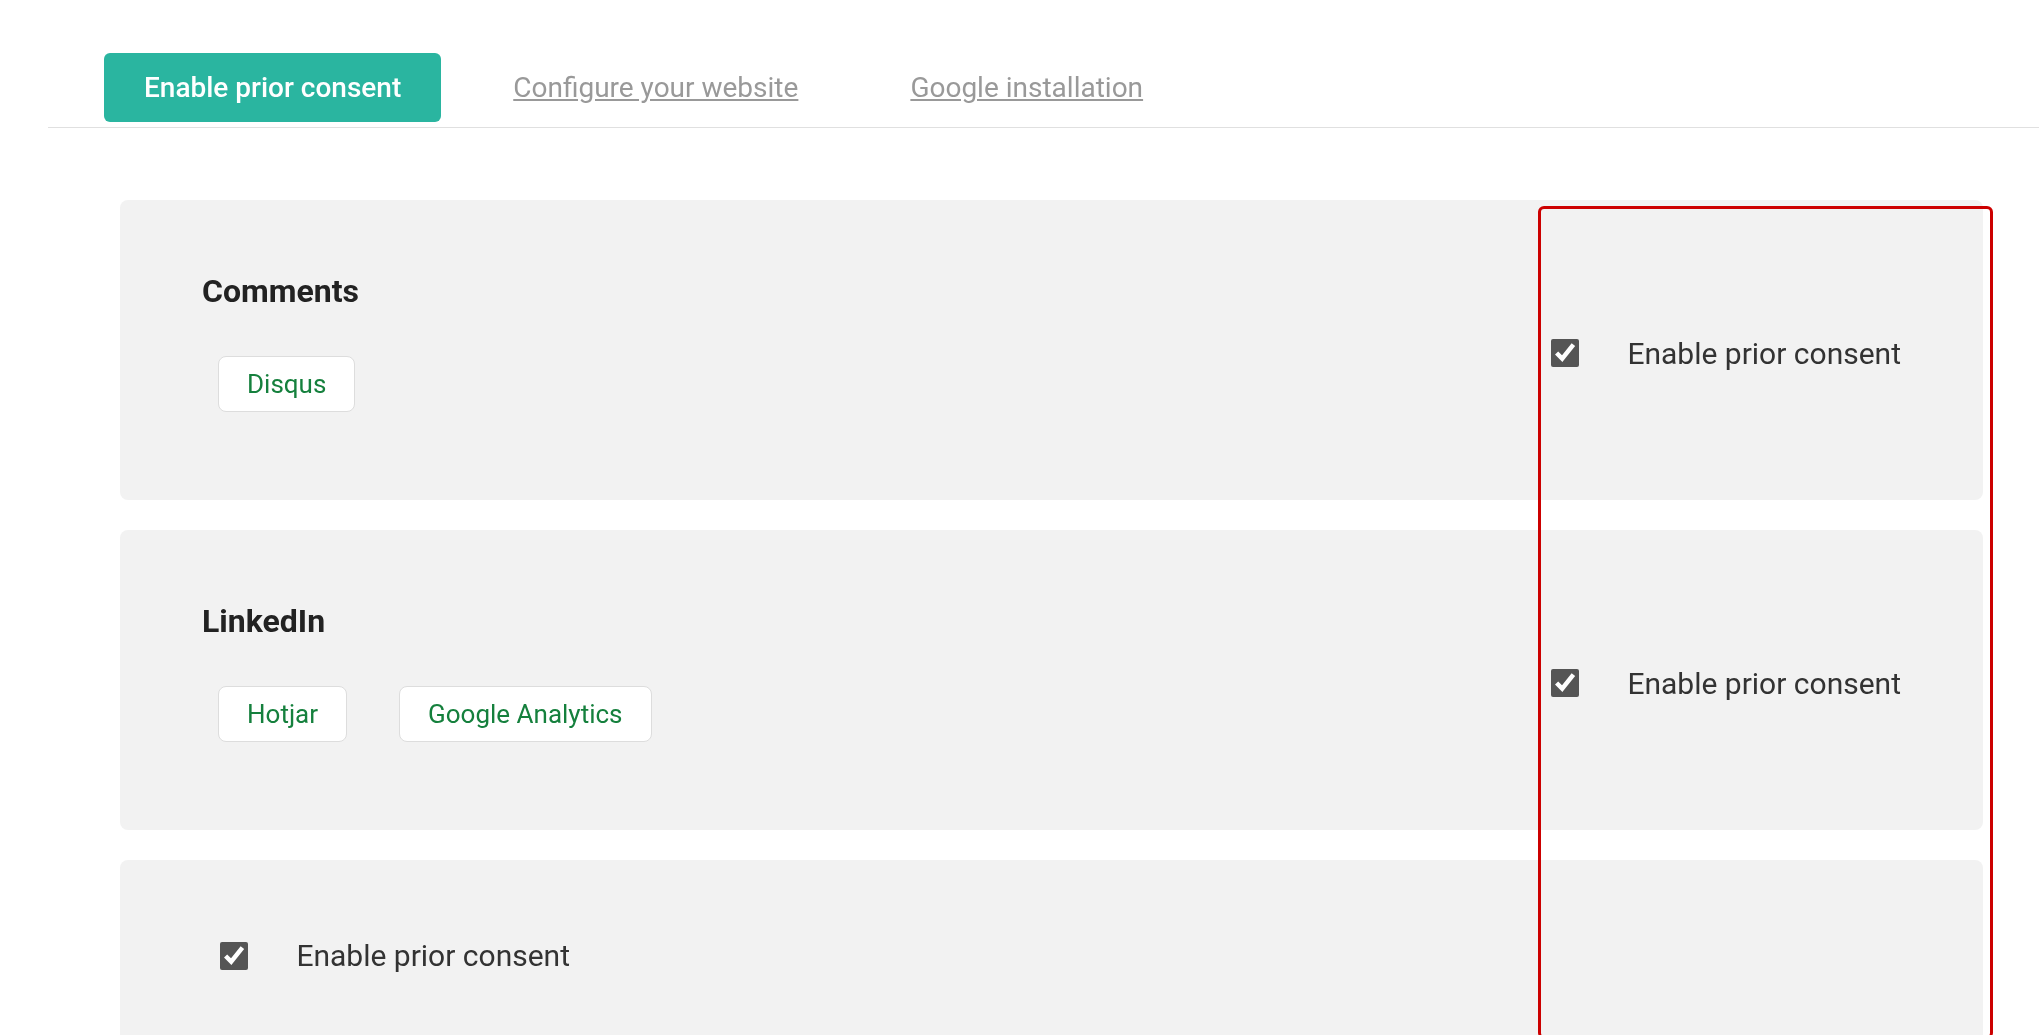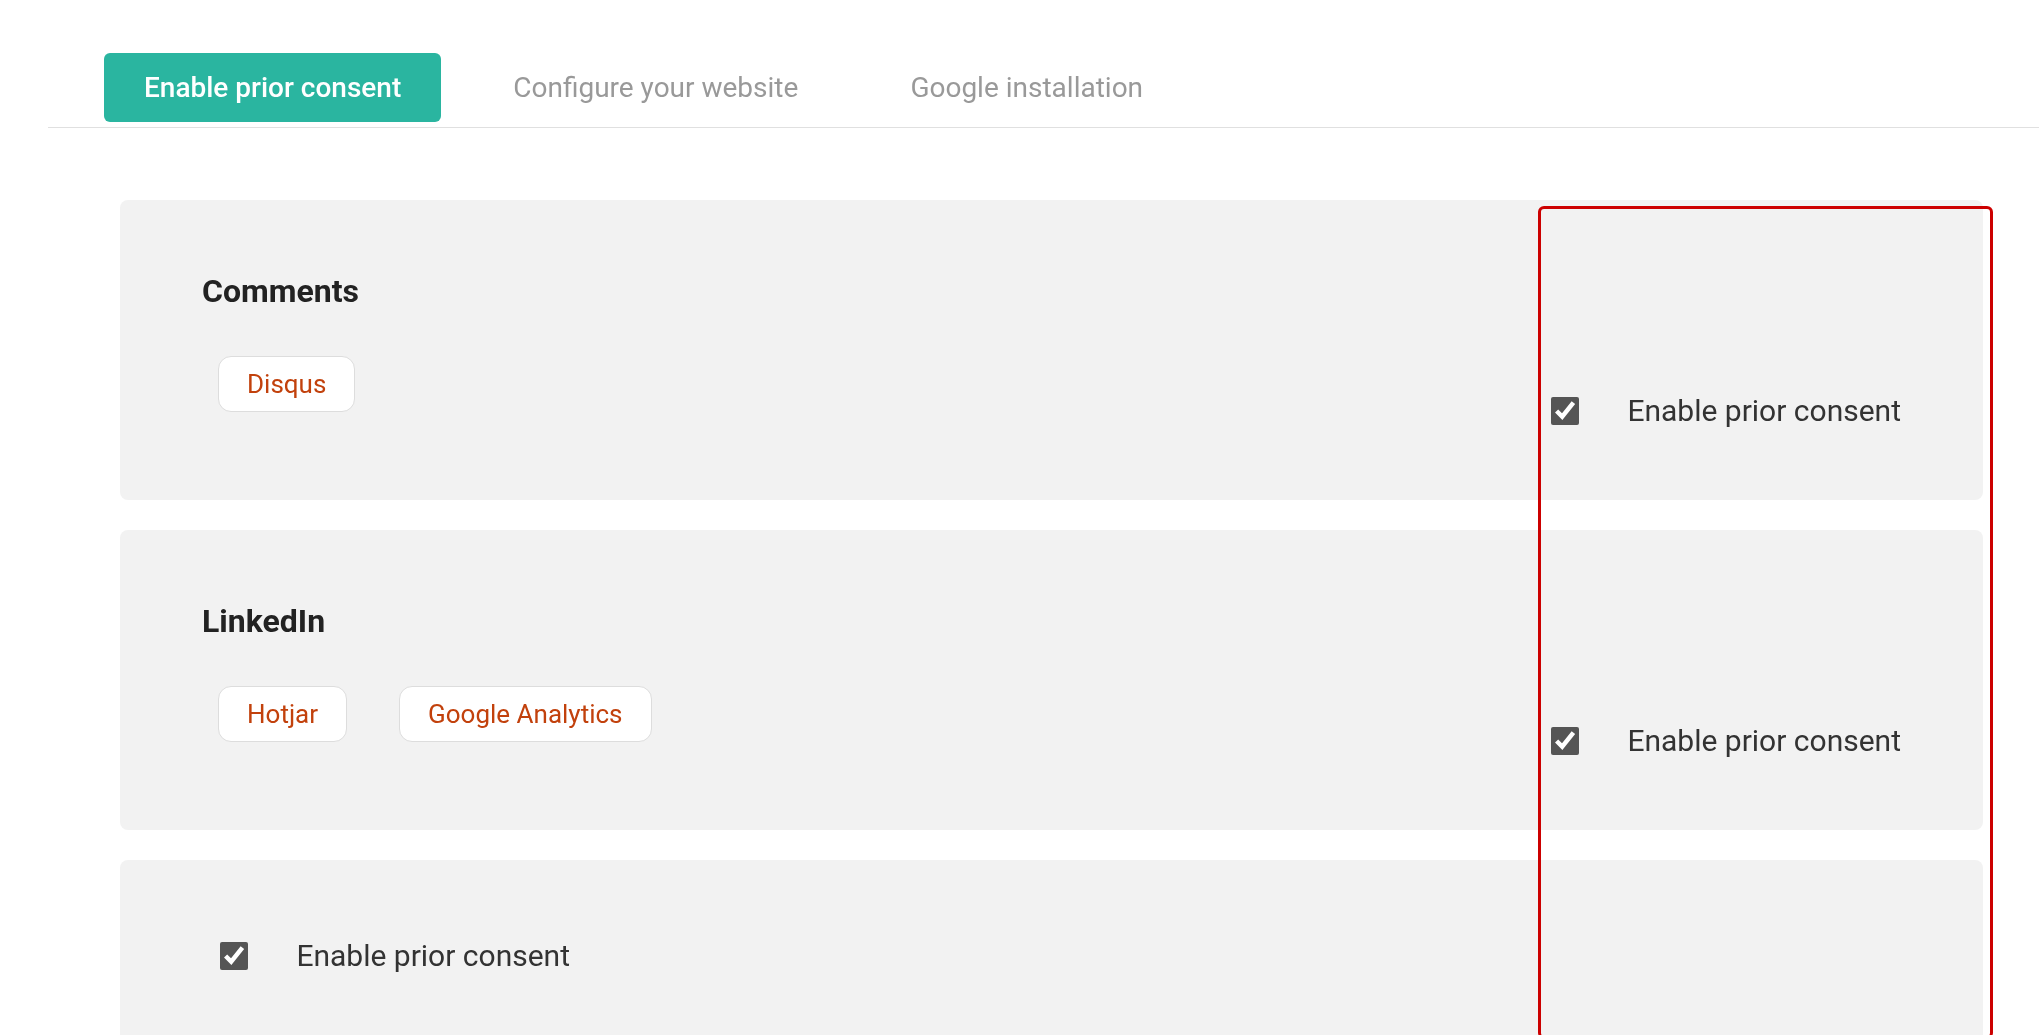--- a/index.html
+++ b/index.html
@@ -38,36 +38,37 @@
       white-space: nowrap;
     }
 
     .tab-inactive {
       color: #999;
       padding: 18px 40px;
       font-size: 28px;
       font-weight: 400;
       cursor: pointer;
       white-space: nowrap;
+      text-decoration: underline;
     }
 
     
     .main-content {
       padding: 40px 40px;
       background: #fff;
     }
 
     
     .section-card {
       background: #f2f2f2;
       border-radius: 8px;
       margin-bottom: 30px;
       padding: 40px 50px;
       display: flex;
-      align-items: flex-end;
+      align-items: center;
       justify-content: space-between;
       position: relative;
     }
 
     .section-left {
       flex: 1;
     }
 
     .section-title {
       font-size: 32px;
@@ -78,24 +79,24 @@
 
     .tag-list {
       display: flex;
       gap: 20px;
       flex-wrap: wrap;
     }
 
     .tag {
       background: #fff;
       border: 1px solid #ddd;
-      border-radius: 13px;
+      border-radius: 8px;
       padding: 12px 28px;
       font-size: 26px;
-      color: #c2410c;
+      color: #15803d;
     }
 
     
     .section-right {
       display: flex;
       align-items: center;
       gap: 16px;
       min-width: 400px;
       justify-content: flex-end;
       padding-top: 6px;

